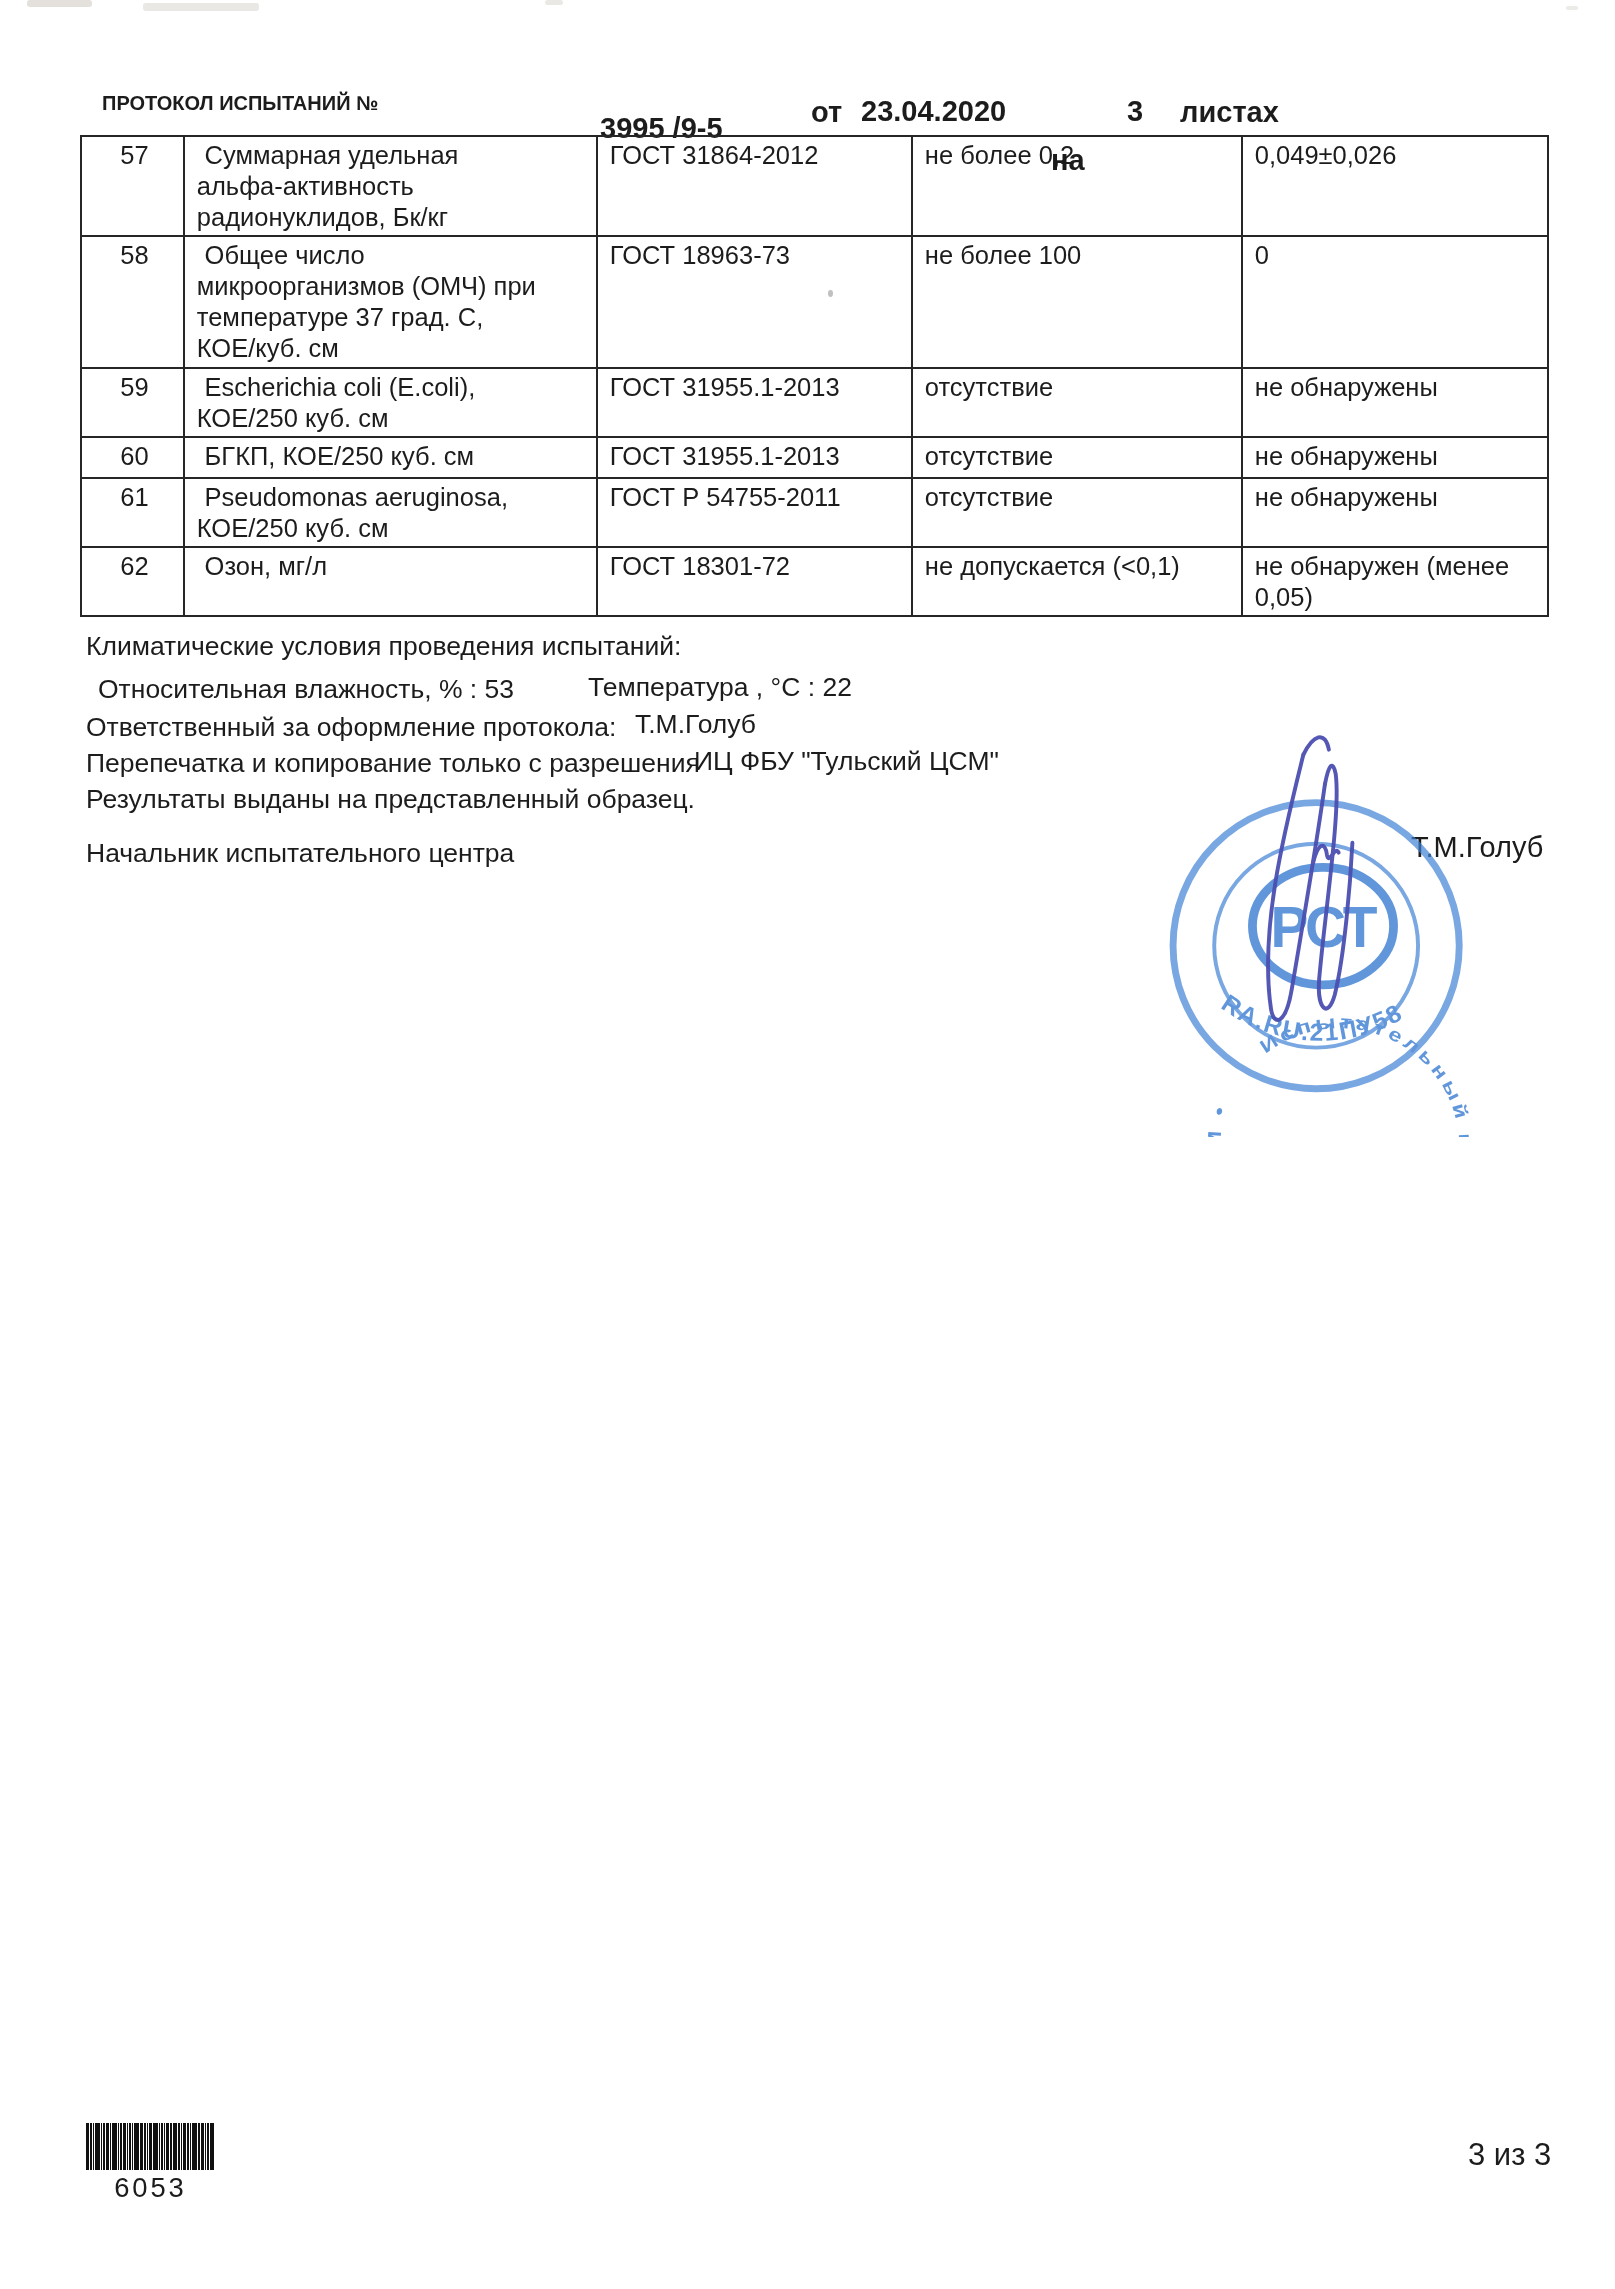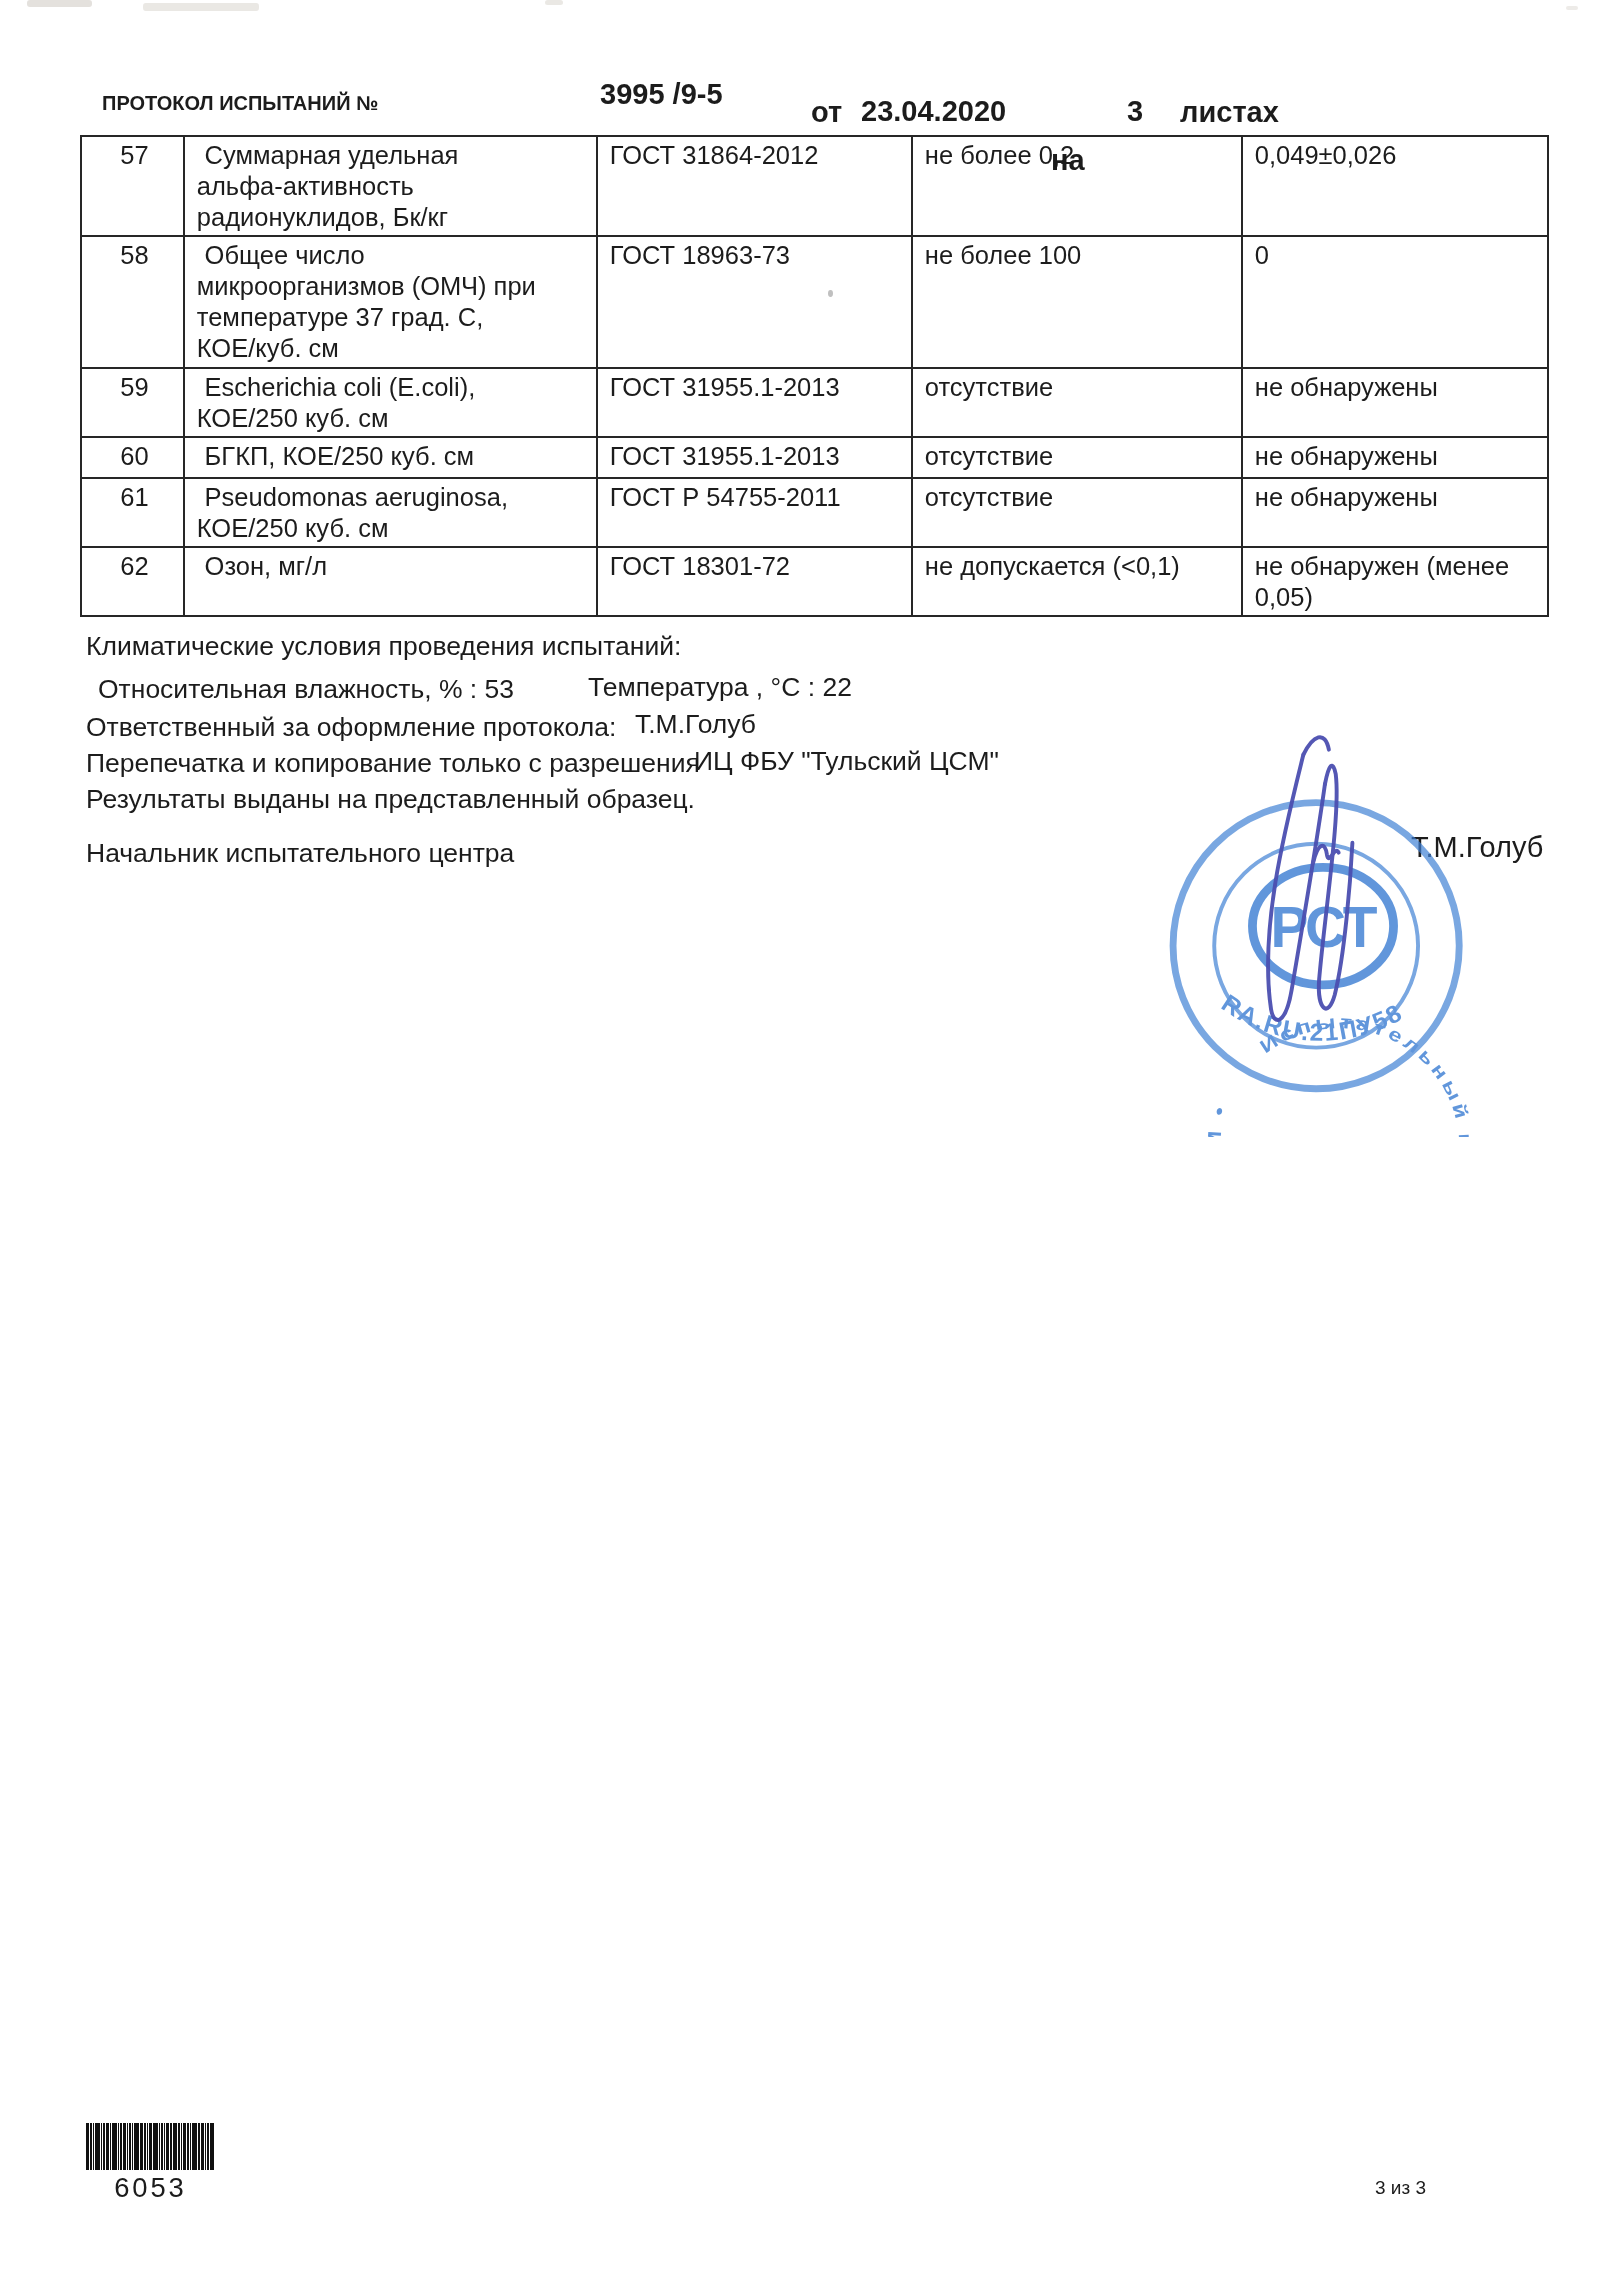--- a/index.html
+++ b/index.html
@@ -52,21 +52,21 @@
 
 <div class="page">
 
   <div class="abs smudge" style="left:27.4px;top:0;width:65px;height:6.9px;opacity:.45;"></div>
   <div class="abs smudge" style="left:143px;top:2.9px;width:116px;height:7.8px;opacity:.35;"></div>
   <div class="abs smudge" style="left:545px;top:0;width:17.6px;height:4.9px;opacity:.35;"></div>
   <div class="abs smudge" style="left:1566px;top:5.9px;width:11.8px;height:3.9px;opacity:.3;"></div>
   <div class="abs" style="left:828px;top:290px;width:4.9px;height:6.9px;background:#8d8d8d;opacity:.55;border-radius:50%;"></div>
 
   <div class="abs hdr" style="left:102px;top:92px;">ПРОТОКОЛ ИСПЫТАНИЙ №</div>
-  <div class="abs hdr-num" style="left:600px;top:78px;">3995 /9-5</div>
+  <div class="abs hdr-num" style="left:600px;top:112px;">3995 /9-5</div>
   <div class="abs hdr-num" style="left:811px;top:96px;">от</div>
   <div class="abs hdr-num" style="left:861px;top:95px;">23.04.2020</div>
   <div class="abs hdr-num" style="left:1051px;top:96px;margin-top:48px;">на</div>
   <div class="abs hdr-num" style="left:1127px;top:95px;">3</div>
   <div class="abs hdr-num" style="left:1180px;top:96px;">листах</div>
 
   <table class="results">
     <colgroup>
       <col style="width:103px">
         <col style="width:413px">
@@ -198,16 +198,16 @@
       <span style="width: 1.6px; margin-right: 1px;"></span>
       <span style="width: 1.6px; margin-right: 1px;"></span>
       <span style="width: 4.7px; margin-right: 1px;"></span>
       <span style="width: 1.6px; margin-right: 1px;"></span>
       <span style="width: 3.1px; margin-right: 1px;"></span>
       <span style="width: 1.6px; margin-right: 1px;"></span>
       <span style="width: 1.6px; margin-right: 1px;"></span>
       <span style="width: 4.7px; margin-right: 1px;"></span>
     </div>
   <div class="abs bcval" style="left:86px;top:2172px;width:129px;">6053</div>
-  <div class="abs" style="left:1375px;top:2137px;font-size:19px;margin-top:40px;">3 из 3</div>
+  <div class="abs" style="left:1468px;top:2137px;font-size:31px;">3 из 3</div>
 
 </div>
 
 
 </body></html>

